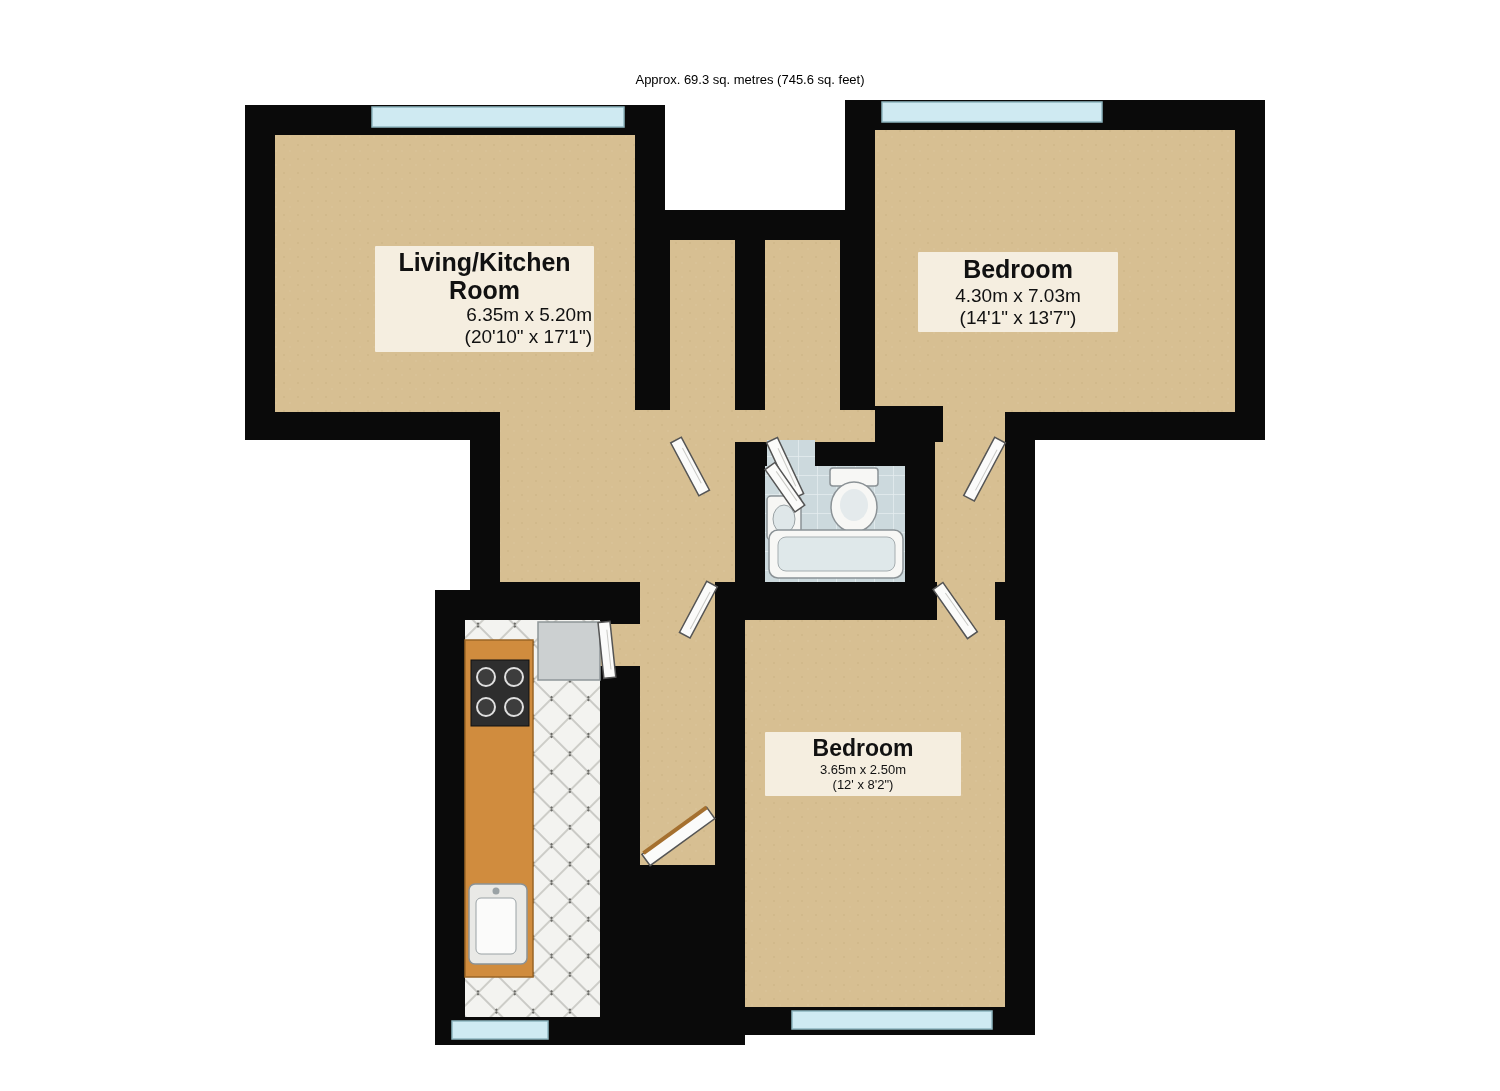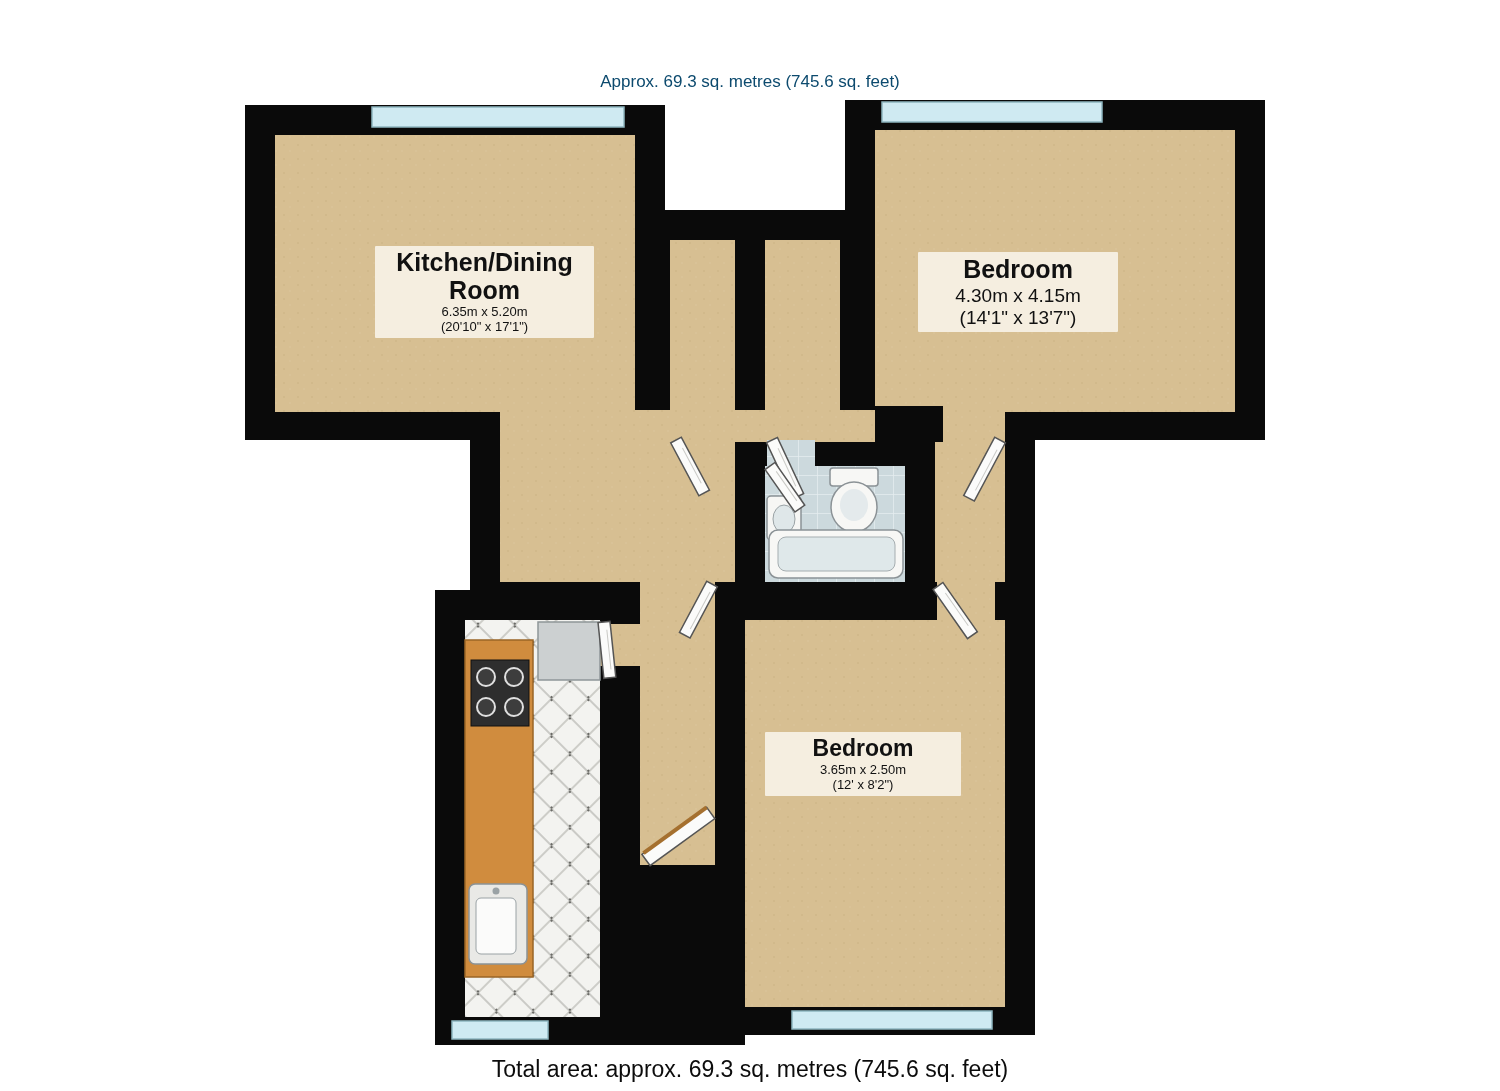--- a/index.html
+++ b/index.html
@@ -10,36 +10,36 @@
     font-family:"Liberation Sans", sans-serif;
     color:#111;
     overflow:hidden;
   }
   .title{
     position:absolute;top:28px;left:0;right:0;
     text-align:center;font-size:32px;font-weight:bold;color:#0c0c0c;
   }
   .subtitle{
     position:absolute;top:72px;left:0;right:0;
-    text-align:center;font-size:17px;color:#0c4a6e;
+    text-align:center;font-size:13px;color:#000000;
   }
   .footer-text{
     position:absolute;top:1056px;left:0;right:0;
     text-align:center;font-size:23px;color:#0c0c0c;
   }
   .plan-svg{position:absolute;left:0;top:0;}
   .room-label{
     position:absolute;text-align:center;line-height:1.18;
     background:rgba(247,242,231,0.92);
     padding:3px 2px;border-radius:1px;
   }
   .room-label .name{font-weight:bold;display:block;}
   .lbl-living{left:375px;top:246px;width:215px;}
   .lbl-living .name{font-size:25px;line-height:1.1;}
-  .lbl-living .dim{font-size:13px;}
+  .lbl-living .dim{font-size:19px;text-align:right;}
   .lbl-bedroom1{left:918px;top:252px;width:196px;}
   .lbl-bedroom1 .name{font-size:25px;}
   .lbl-bedroom1 .dim{font-size:19px;}
   .lbl-kitchen{left:487px;top:738px;width:126px;}
   .lbl-kitchen .name{font-size:17px;}
   .lbl-kitchen .dim{font-size:13.5px;}
   .lbl-bedroom2{left:765px;top:732px;width:192px;}
   .lbl-bedroom2 .name{font-size:23px;}
   .lbl-bedroom2 .dim{font-size:13px;}
   .dim{display:block;}
@@ -173,33 +173,32 @@
         <line x1="8" y1="-2" x2="50" y2="-2" stroke="#c9c9c5" stroke-width="1"></line>
       </g>
       <g transform="translate(646,860) rotate(-36)">
         <rect x="0" y="-7" width="80" height="14" fill="#fbfbfa" stroke="#555" stroke-width="1.5"></rect>
         <line x1="2" y1="-7" x2="80" y2="-7" stroke="#a5702f" stroke-width="4"></line>
       </g>
     </g>
   </svg>
 
   <div class="room-label lbl-living">
-    <span class="name">Kitchen/Dining Room</span>
+    <span class="name">Living/Kitchen Room</span>
     <span class="dim">6.35m x 5.20m</span>
     <span class="dim">(20'10" x 17'1")</span>
   </div>
 
   <div class="room-label lbl-bedroom1">
     <span class="name">Bedroom</span>
-    <span class="dim">4.30m x 4.15m</span>
+    <span class="dim">4.30m x 7.03m</span>
     <span class="dim">(14'1" x 13'7")</span>
   </div>
 
 
   <div class="room-label lbl-bedroom2">
     <span class="name">Bedroom</span>
     <span class="dim">3.65m x 2.50m</span>
     <span class="dim">(12' x 8'2")</span>
   </div>
 
-  <div class="footer-text">Total area: approx. 69.3 sq. metres (745.6 sq. feet)</div>
 
 </div>
 
 </body></html>

